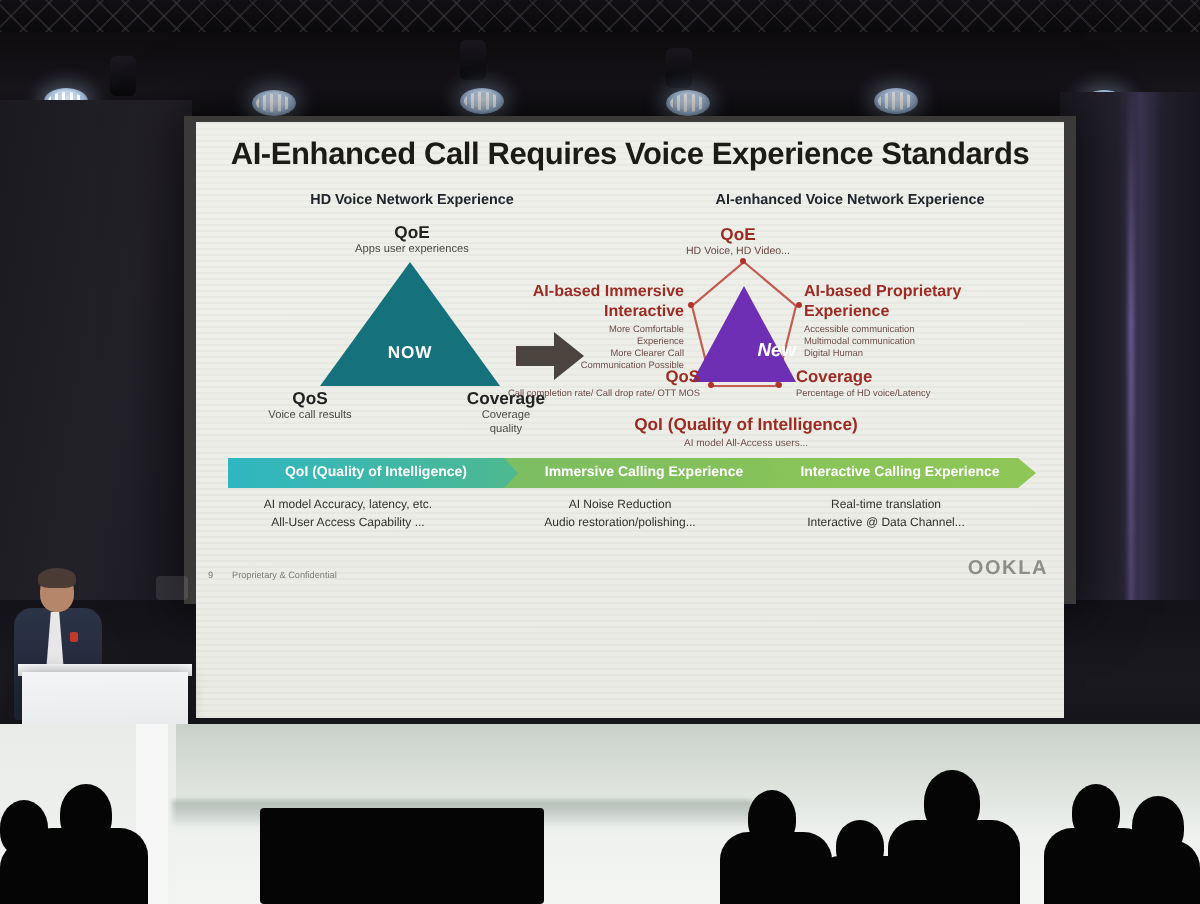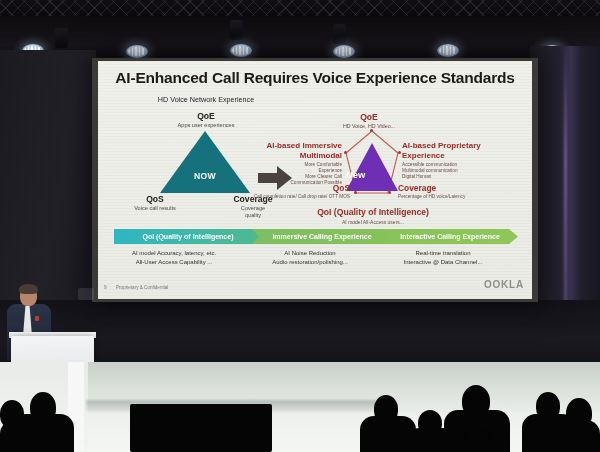--- a/index.html
+++ b/index.html
@@ -30,21 +30,21 @@
   .spotbody{position:absolute;width:13px;height:20px;border-radius:3px;
     background:linear-gradient(180deg,#1b1920,#08080a);}
 
   
   .screen-frame{
     position:absolute;left:92px;top:58px;width:446px;height:244px;
     background:#3b3a38;
     box-shadow:0 0 26px 5px rgba(0,0,0,.55);
   }
   .slide{
-    position:absolute;left:98px;top:61px;width:434px;height:238px;
+    position:absolute;left:98px;top:61px;width:434px;height:298px;
     background:
       repeating-linear-gradient(0deg, rgba(125,135,125,.055) 0 1px, rgba(255,255,255,0) 1px 3px),
       linear-gradient(178deg,#eff0ea 0%,#eceee7 45%,#e9ebe4 100%);
     overflow:hidden;
   }
   .wall-left{
     position:absolute;left:0;top:50px;width:96px;height:330px;
     background:linear-gradient(100deg,#1b1a20 0%,#232128 55%,#191820 100%);
   }
   .wall-right{
@@ -59,21 +59,21 @@
   .wall-under{
     position:absolute;left:0;top:300px;width:600px;height:66px;
     background:linear-gradient(180deg,#131218 0%,#1a1920 60%,#14131a 100%);
   }
 
   
   .s-title{
     position:absolute;left:14px;top:8px;width:406px;text-align:center;
     font-size:15.5px;font-weight:bold;color:#1d1b18;letter-spacing:-.2px;
   }
-  .col-head{position:absolute;font-size:7.2px;font-weight:normal;color:#20262c;text-align:center;}
+  .col-head{position:absolute;font-size:7.2px;font-weight:bold;color:#20262c;text-align:center;}
   .lhead{left:18px;top:34px;width:180px;}
   .rhead{left:232px;top:34px;width:190px;}
 
   
   .qoe-l{position:absolute;left:60px;top:50px;width:96px;text-align:center;}
   .qoe-l .t{font-size:8.6px;font-weight:bold;color:#222;}
   .qoe-l .s{font-size:5.6px;color:#4a4a48;margin-top:1px;}
   .tri-now{
     position:absolute;left:62px;top:70px;width:0;height:0;
     border-left:45px solid transparent;border-right:45px solid transparent;
@@ -92,22 +92,22 @@
   .big-arrow{position:absolute;left:160px;top:104px;width:34px;height:26px;}
 
   
   .qoe-r{position:absolute;left:216px;top:51px;width:110px;text-align:center;}
   .qoe-r .t{font-size:8.6px;font-weight:bold;color:#9c2b24;}
   .qoe-r .s{font-size:5.3px;color:#6b4a46;margin-top:1px;}
   .penta-wrap{position:absolute;left:246px;top:68px;width:56px;height:72px;}
   .tri-new{position:absolute;left:248px;top:82px;width:0;height:0;
     border-left:26px solid transparent;border-right:26px solid transparent;
     border-bottom:48px solid #6f2fb5;}
-  .new-lbl{position:absolute;left:248px;top:108px;width:52px;text-align:left;
-    font-size:9.4px;font-weight:bold;color:#fff;}
+  .new-lbl{position:absolute;left:248px;top:108px;width:52px;text-align:right;
+    font-size:9.4px;font-weight:bold;color:#fff;font-style:italic;}
   .dot{position:absolute;width:3.4px;height:3.4px;border-radius:50%;background:#b3332b;}
 
   .lab{position:absolute;}
   .lab .t1{font-size:8px;font-weight:bold;color:#9c2b24;line-height:1.22;}
   .lab .s1{font-size:4.7px;color:#6d4d49;line-height:1.32;margin-top:1px;}
   .lab.r{text-align:right;}
   .lab.l{text-align:left;}
 
   .qoi-b{position:absolute;left:200px;top:146px;width:150px;text-align:center;}
   .qoi-b .t{font-size:8.6px;font-weight:bold;color:#9c2b24;}
@@ -193,20 +193,21 @@
   <div class="wall-right"></div>
   <div class="wall-under"></div>
 
   <div class="screen-frame"></div>
 
   <div class="slide">
 
     <div class="s-title">AI-Enhanced Call Requires Voice Experience Standards</div>
 
     <div class="col-head lhead">HD Voice Network Experience</div>
+    <div class="col-head rhead">AI-enhanced Voice Network Experience</div>
 
     <div class="qoe-l">
       <div class="t">QoE</div>
       <div class="s">Apps user experiences</div>
     </div>
     <div class="tri-now"></div>
     <div class="now-lbl">NOW</div>
     <div class="qos-l">
       <div class="t">QoS</div>
       <div class="s">Voice call results</div>
@@ -233,21 +234,21 @@
     <div class="new-lbl">New</div>
 
     <div class="dot" style="left:246px;top:90px"></div>
     <div class="dot" style="left:300px;top:90px"></div>
     <div class="dot" style="left:256px;top:130px"></div>
     <div class="dot" style="left:290px;top:130px"></div>
     <div class="dot" style="left:272px;top:68px"></div>
 
     <div class="lab r" style="left:130px;top:80px;width:114px">
       <div class="t1" style="white-space:pre-line">AI-based Immersive
-Multimodal</div>
+Interactive</div>
       <div class="s1" style="white-space:pre-line">More Comfortable
 Experience
 More Clearer Call
 Communication Possible</div>
     </div>
 
     <div class="lab l" style="left:304px;top:80px;width:118px">
       <div class="t1" style="white-space:pre-line">AI-based Proprietary
 Experience</div>
       <div class="s1" style="white-space:pre-line">Accessible communication

